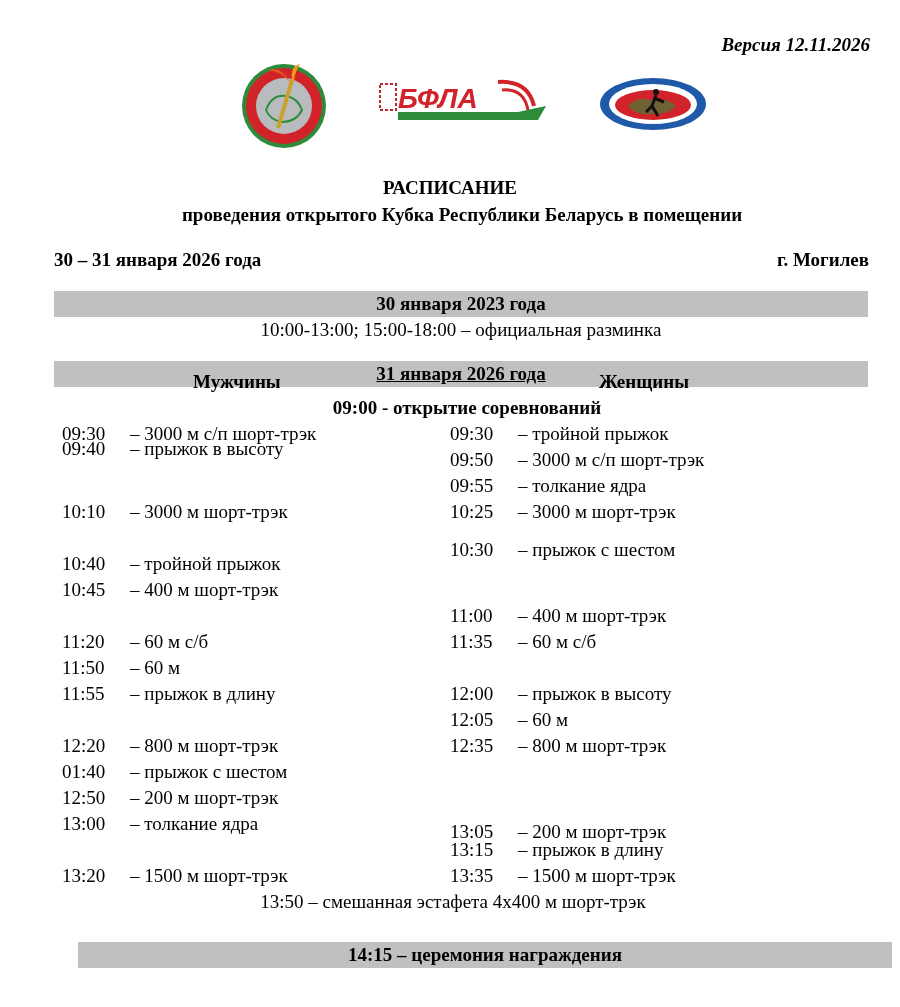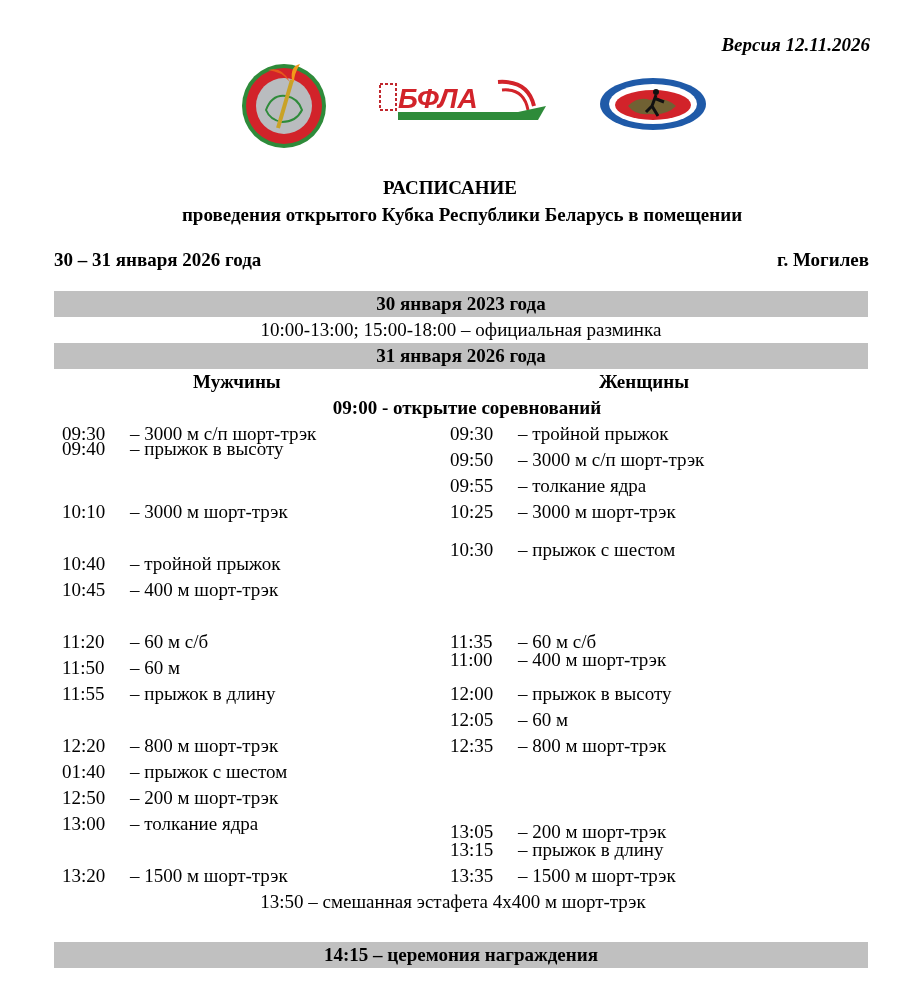--- a/index.html
+++ b/index.html
@@ -67,21 +67,21 @@
 
 <div class="title">РАСПИСАНИЕ</div>
 <div class="subtitle">проведения открытого Кубка Республики Беларусь в помещении</div>
 
 <div class="dates">30 – 31 января 2026 года</div>
 <div class="city">г. Могилев</div>
 
 <div class="band" style="top:291px;">30 января 2023 года</div>
 <div class="line-center" style="top:317px;">10:00-13:00; 15:00-18:00 – официальная разминка</div>
 
-<div class="band" style="top:343px;">31 января 2026 года</div>
+<div class="band" style="top:361px;text-decoration:underline;">31 января 2026 года</div>
 <div class="col-head" style="top:369px; left:193px;">Мужчины</div>
 <div class="col-head" style="top:369px; left:599px;">Женщины</div>
 <div class="line-center bold" style="top:395px; left:60px;">09:00 - открытие соревнований</div>
 
 <div class="row" style="top:421px; left:62px;"><span class="t">09:30</span><span>– 3000 м с/п шорт-трэк</span></div>
 <div class="row" style="top:436px; left:62px;"><span class="t">09:40</span><span>– прыжок в высоту</span></div>
 <div class="row" style="top:499px; left:62px;"><span class="t">10:10</span><span>– 3000 м шорт-трэк</span></div>
 <div class="row" style="top:551px; left:62px;"><span class="t">10:40</span><span>– тройной прыжок</span></div>
 <div class="row" style="top:577px; left:62px;"><span class="t">10:45</span><span>– 400 м шорт-трэк</span></div>
 <div class="row" style="top:629px; left:62px;"><span class="t">11:20</span><span>– 60 м с/б</span></div>
@@ -91,24 +91,24 @@
 <div class="row" style="top:759px; left:62px;"><span class="t">01:40</span><span>– прыжок с шестом</span></div>
 <div class="row" style="top:785px; left:62px;"><span class="t">12:50</span><span>– 200 м шорт-трэк</span></div>
 <div class="row" style="top:811px; left:62px;"><span class="t">13:00</span><span>– толкание ядра</span></div>
 <div class="row" style="top:863px; left:62px;"><span class="t">13:20</span><span>– 1500 м шорт-трэк</span></div>
 
 <div class="row" style="top:421px; left:450px;"><span class="t">09:30</span><span>– тройной прыжок</span></div>
 <div class="row" style="top:447px; left:450px;"><span class="t">09:50</span><span>– 3000 м с/п шорт-трэк</span></div>
 <div class="row" style="top:473px; left:450px;"><span class="t">09:55</span><span>– толкание ядра</span></div>
 <div class="row" style="top:499px; left:450px;"><span class="t">10:25</span><span>– 3000 м шорт-трэк</span></div>
 <div class="row" style="top:525px; left:450px;margin-top:12px;"><span class="t">10:30</span><span>– прыжок с шестом</span></div>
-<div class="row" style="top:603px; left:450px;margin-top:44px;"><span class="t">11:00</span><span>– 400 м шорт-трэк</span></div>
+<div class="row" style="top:603px; left:450px;"><span class="t">11:00</span><span>– 400 м шорт-трэк</span></div>
 <div class="row" style="top:629px; left:450px;"><span class="t">11:35</span><span>– 60 м с/б</span></div>
 <div class="row" style="top:681px; left:450px;"><span class="t">12:00</span><span>– прыжок в высоту</span></div>
 <div class="row" style="top:707px; left:450px;"><span class="t">12:05</span><span>– 60 м</span></div>
 <div class="row" style="top:733px; left:450px;"><span class="t">12:35</span><span>– 800 м шорт-трэк</span></div>
 <div class="row" style="top:811px; left:450px;margin-top:8px;"><span class="t">13:05</span><span>– 200 м шорт-трэк</span></div>
 <div class="row" style="top:837px; left:450px;"><span class="t">13:15</span><span>– прыжок в длину</span></div>
 <div class="row" style="top:863px; left:450px;"><span class="t">13:35</span><span>– 1500 м шорт-трэк</span></div>
 
 <div class="line-center" style="top:889px; left:46px;">13:50 – смешанная эстафета 4x400 м шорт-трэк</div>
 
-<div class="band" style="top:942px;">14:15 – церемония награждения</div>
+<div class="band" style="top:942px;margin-left:24px;">14:15 – церемония награждения</div>
 
 </body></html>

